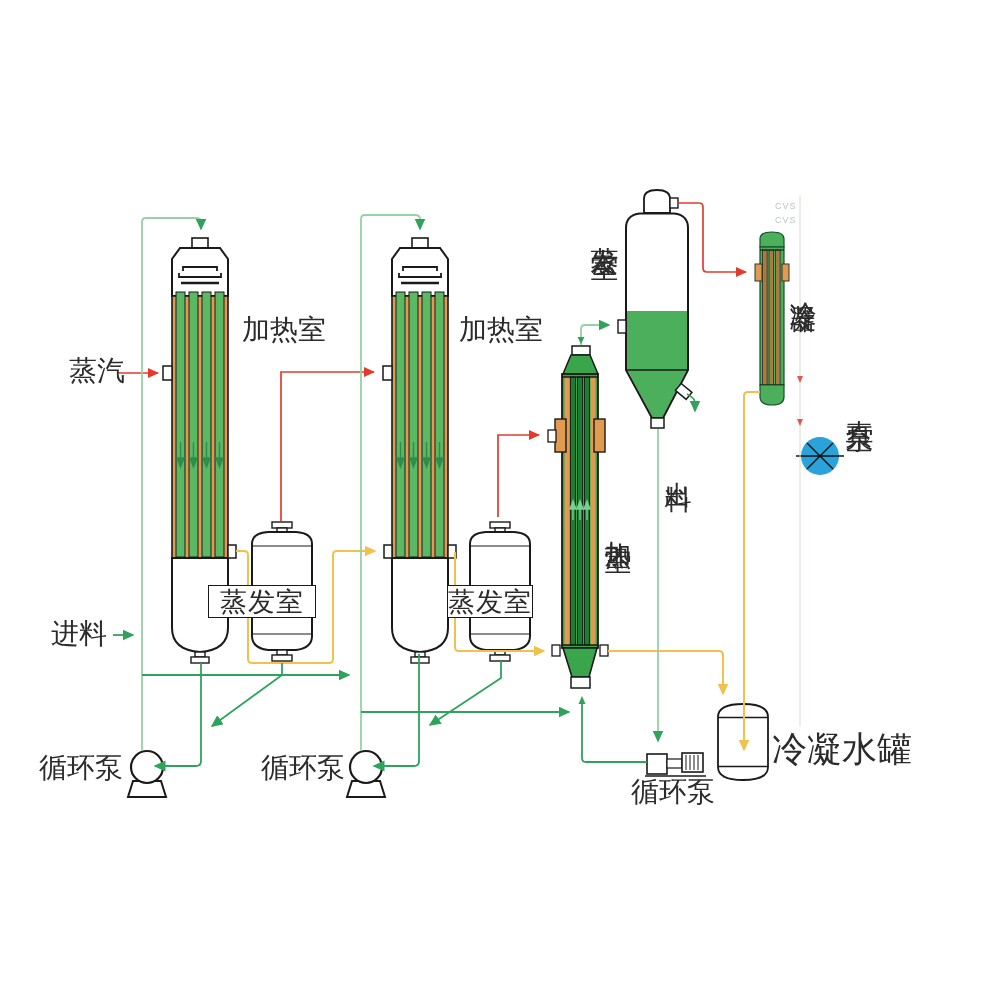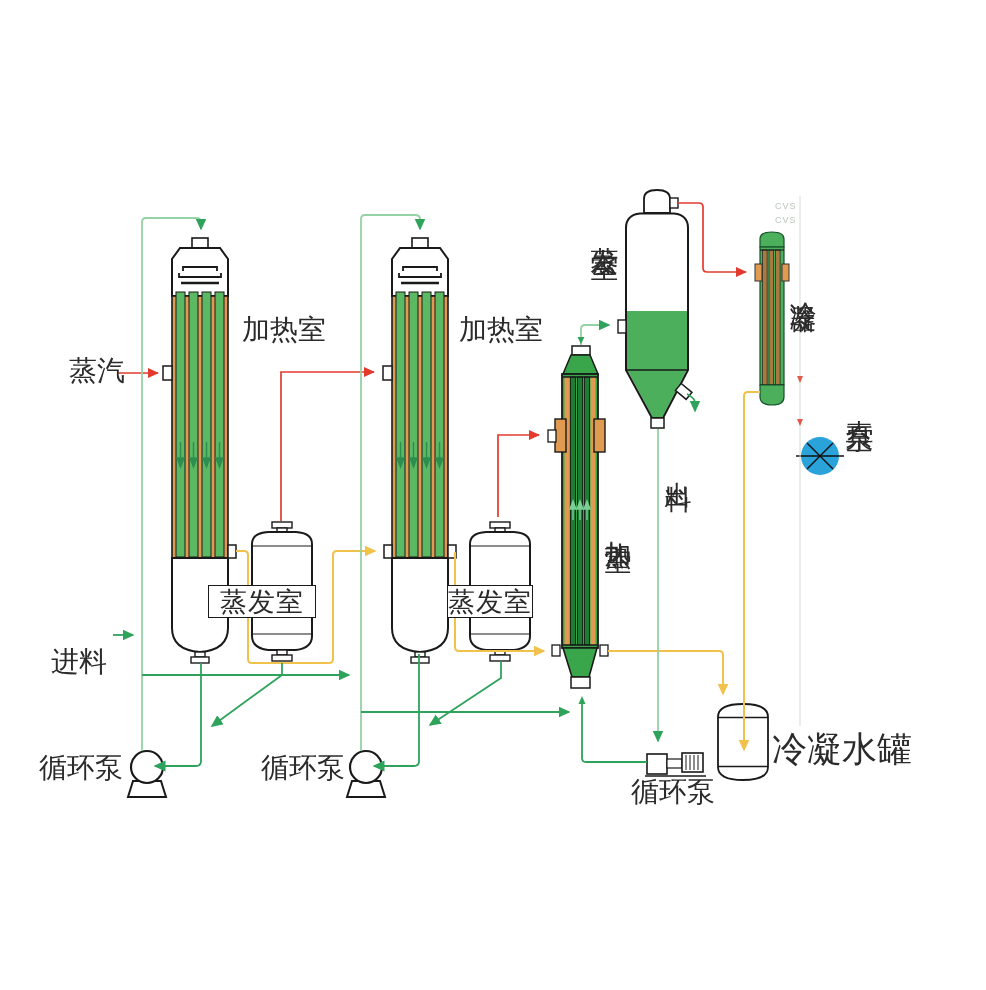--- a/index.html
+++ b/index.html
@@ -208,21 +208,21 @@
     <path d="M 582,703 V 758 Q 582,762 586,762 H 647"></path>
     <path d="M 687,394 Q 695,398 695,403 V 411" marker-end="url(#m-green)"></path>
     <polygon points="578.5,704 585.5,704 582,696" style="fill:var(--pipe-green);stroke:none"></polygon>
     <polygon points="577.5,337 584.5,337 581,344" style="fill:var(--pipe-green);stroke:none"></polygon>
   </g>
 </svg>
 
 <div class="lbl h28" style="left:53px;top:357px;margin-left:16px;">蒸汽</div>
 <div class="lbl h28" style="left:242px;top:316px;">加热室</div>
 <div class="lbl h28" style="left:459px;top:316px;">加热室</div>
-<div class="lbl h28" style="left:51px;top:648px;">进料</div>
+<div class="lbl h28" style="left:51px;top:620px;">进料</div>
 <div class="lbl h28" style="left:39px;top:754px;">循环泵</div>
 <div class="lbl h28" style="left:261px;top:754px;">循环泵</div>
 <div class="lbl h28" style="left:631px;top:778px;">循环泵</div>
 
 <div class="boxlbl" style="left:208px;top:585px;width:108px;height:33px;">蒸发室</div>
 <div class="boxlbl" style="left:447px;top:585px;width:86px;height:33px;">蒸发室</div>
 
 <div class="lbl vlabel" style="left:590px;top:224px;font-size:28px;letter-spacing:3px;">蒸发室</div>
 <div class="lbl vlabel" style="left:604px;top:519px;font-size:27px;letter-spacing:3px;">加热室</div>
 <div class="lbl vlabel" style="left:664px;top:460px;font-size:27px;">出料</div>

